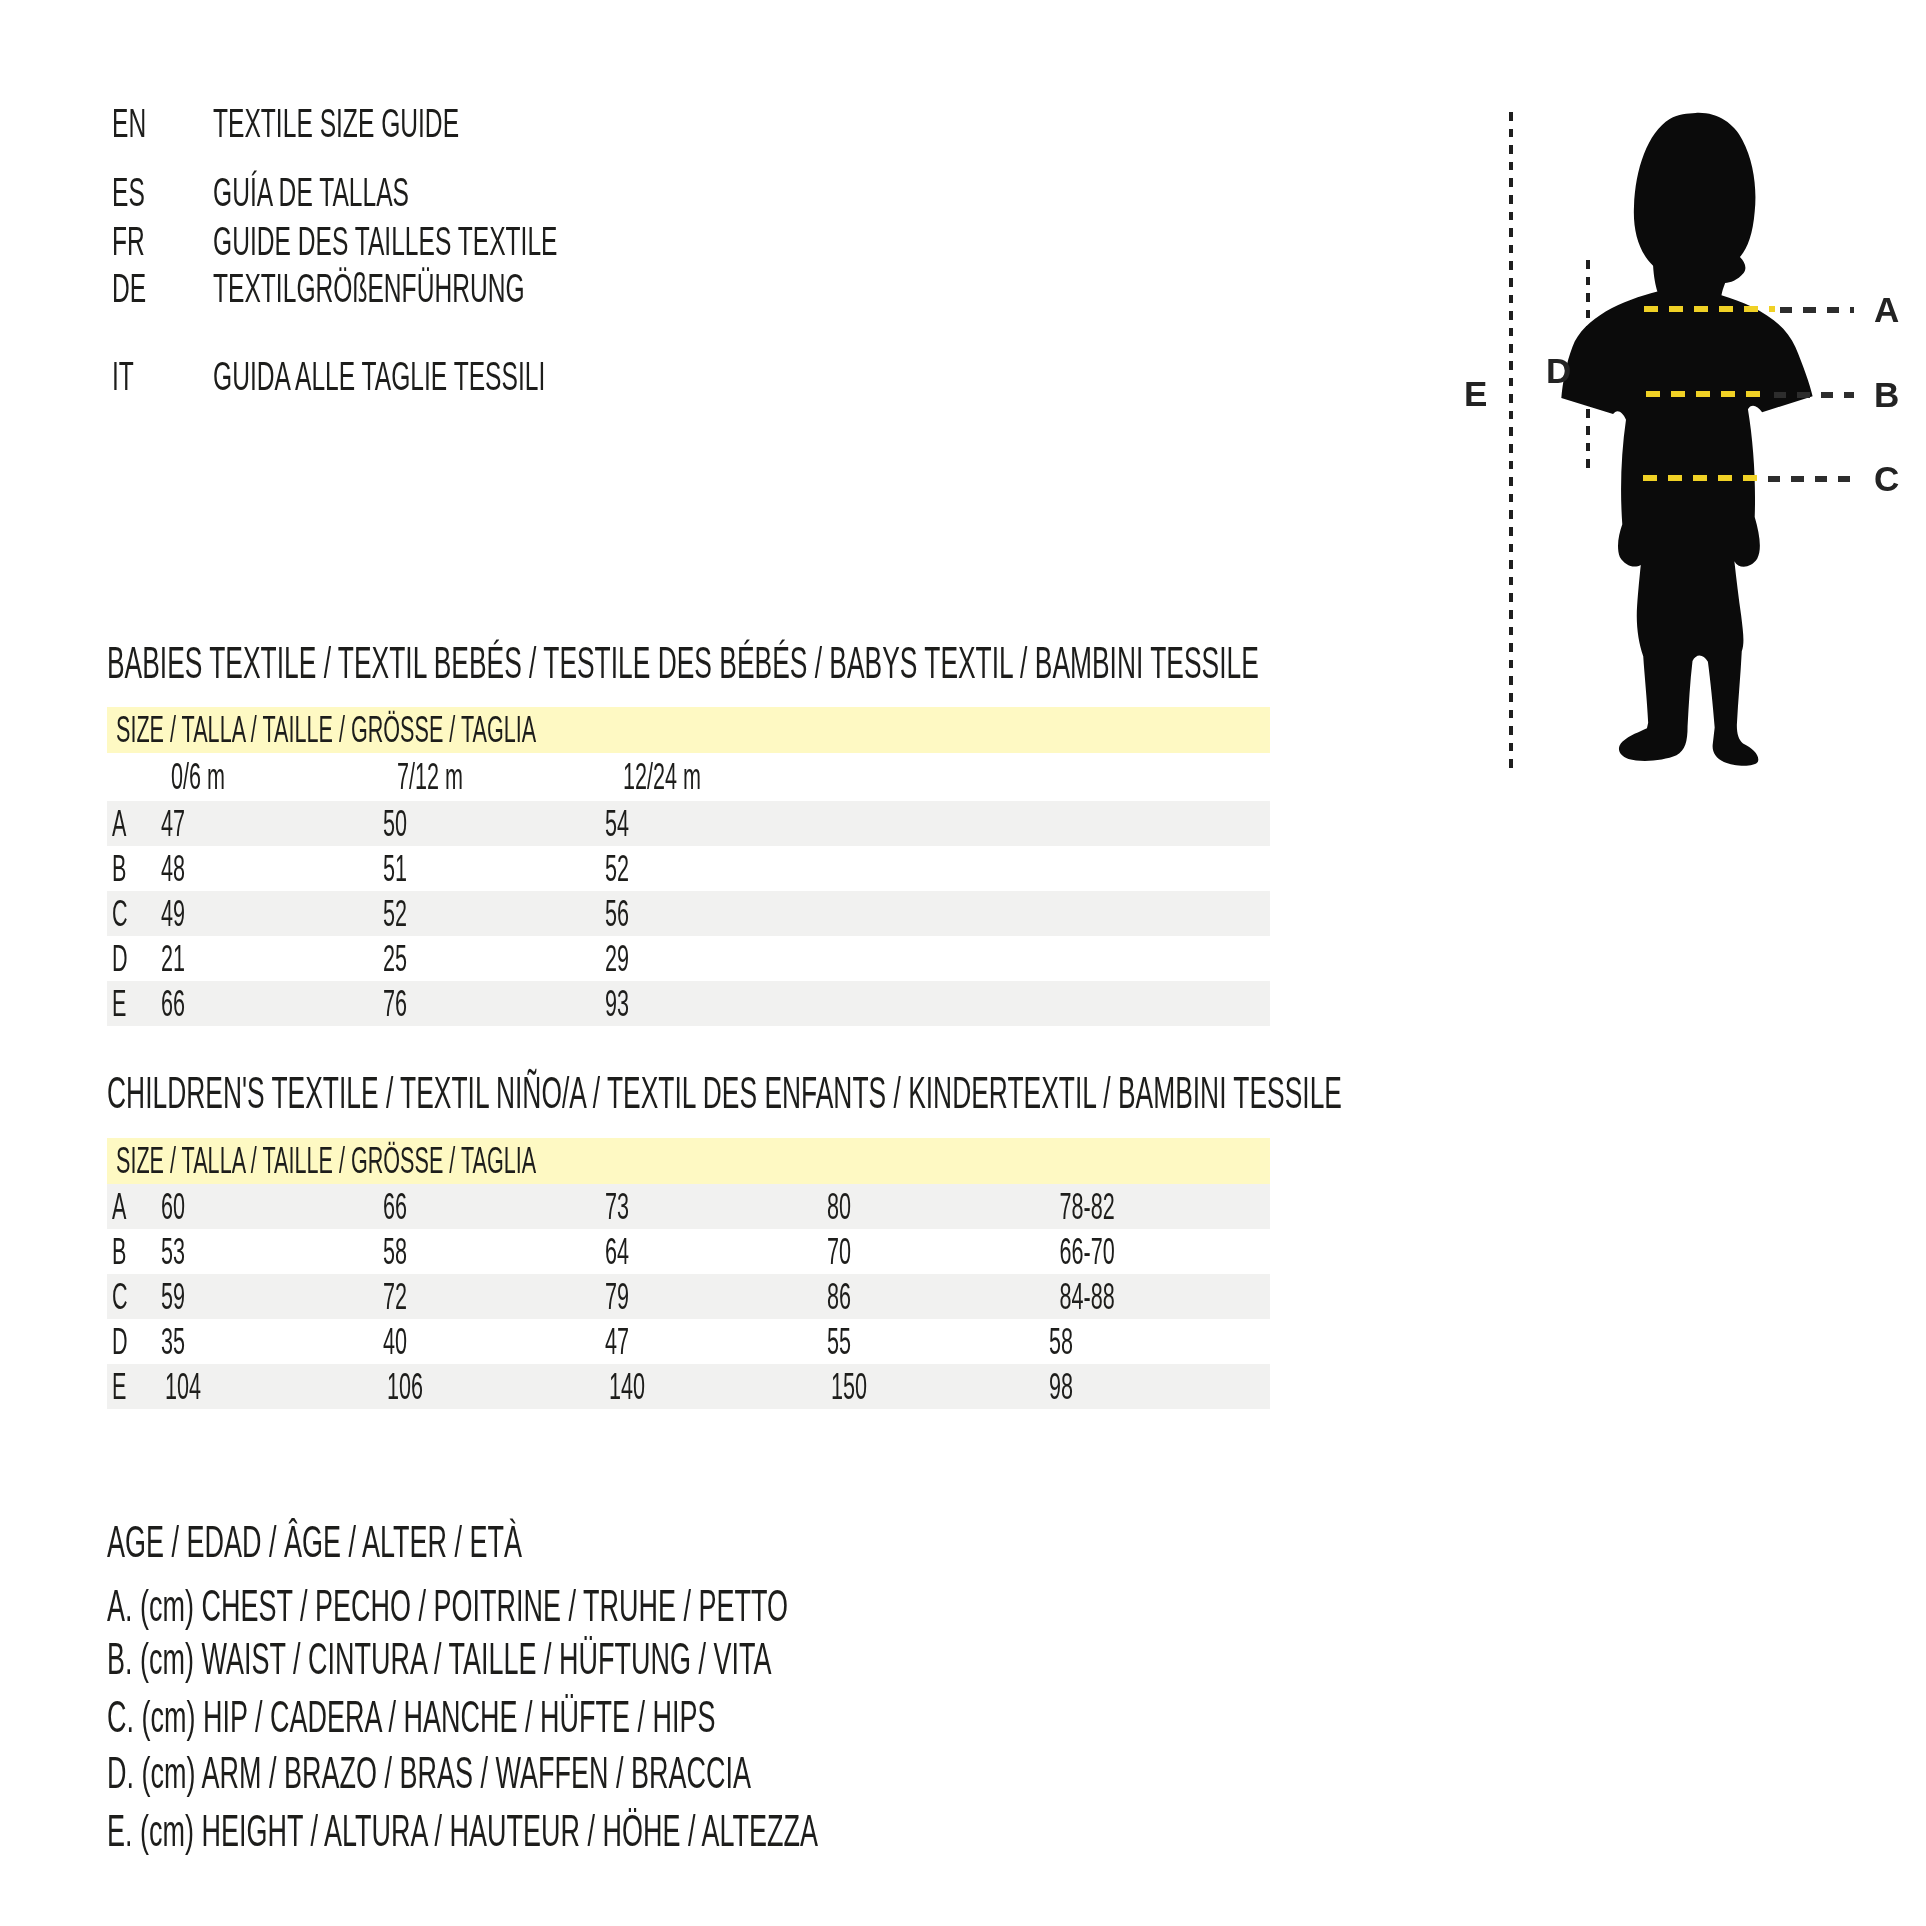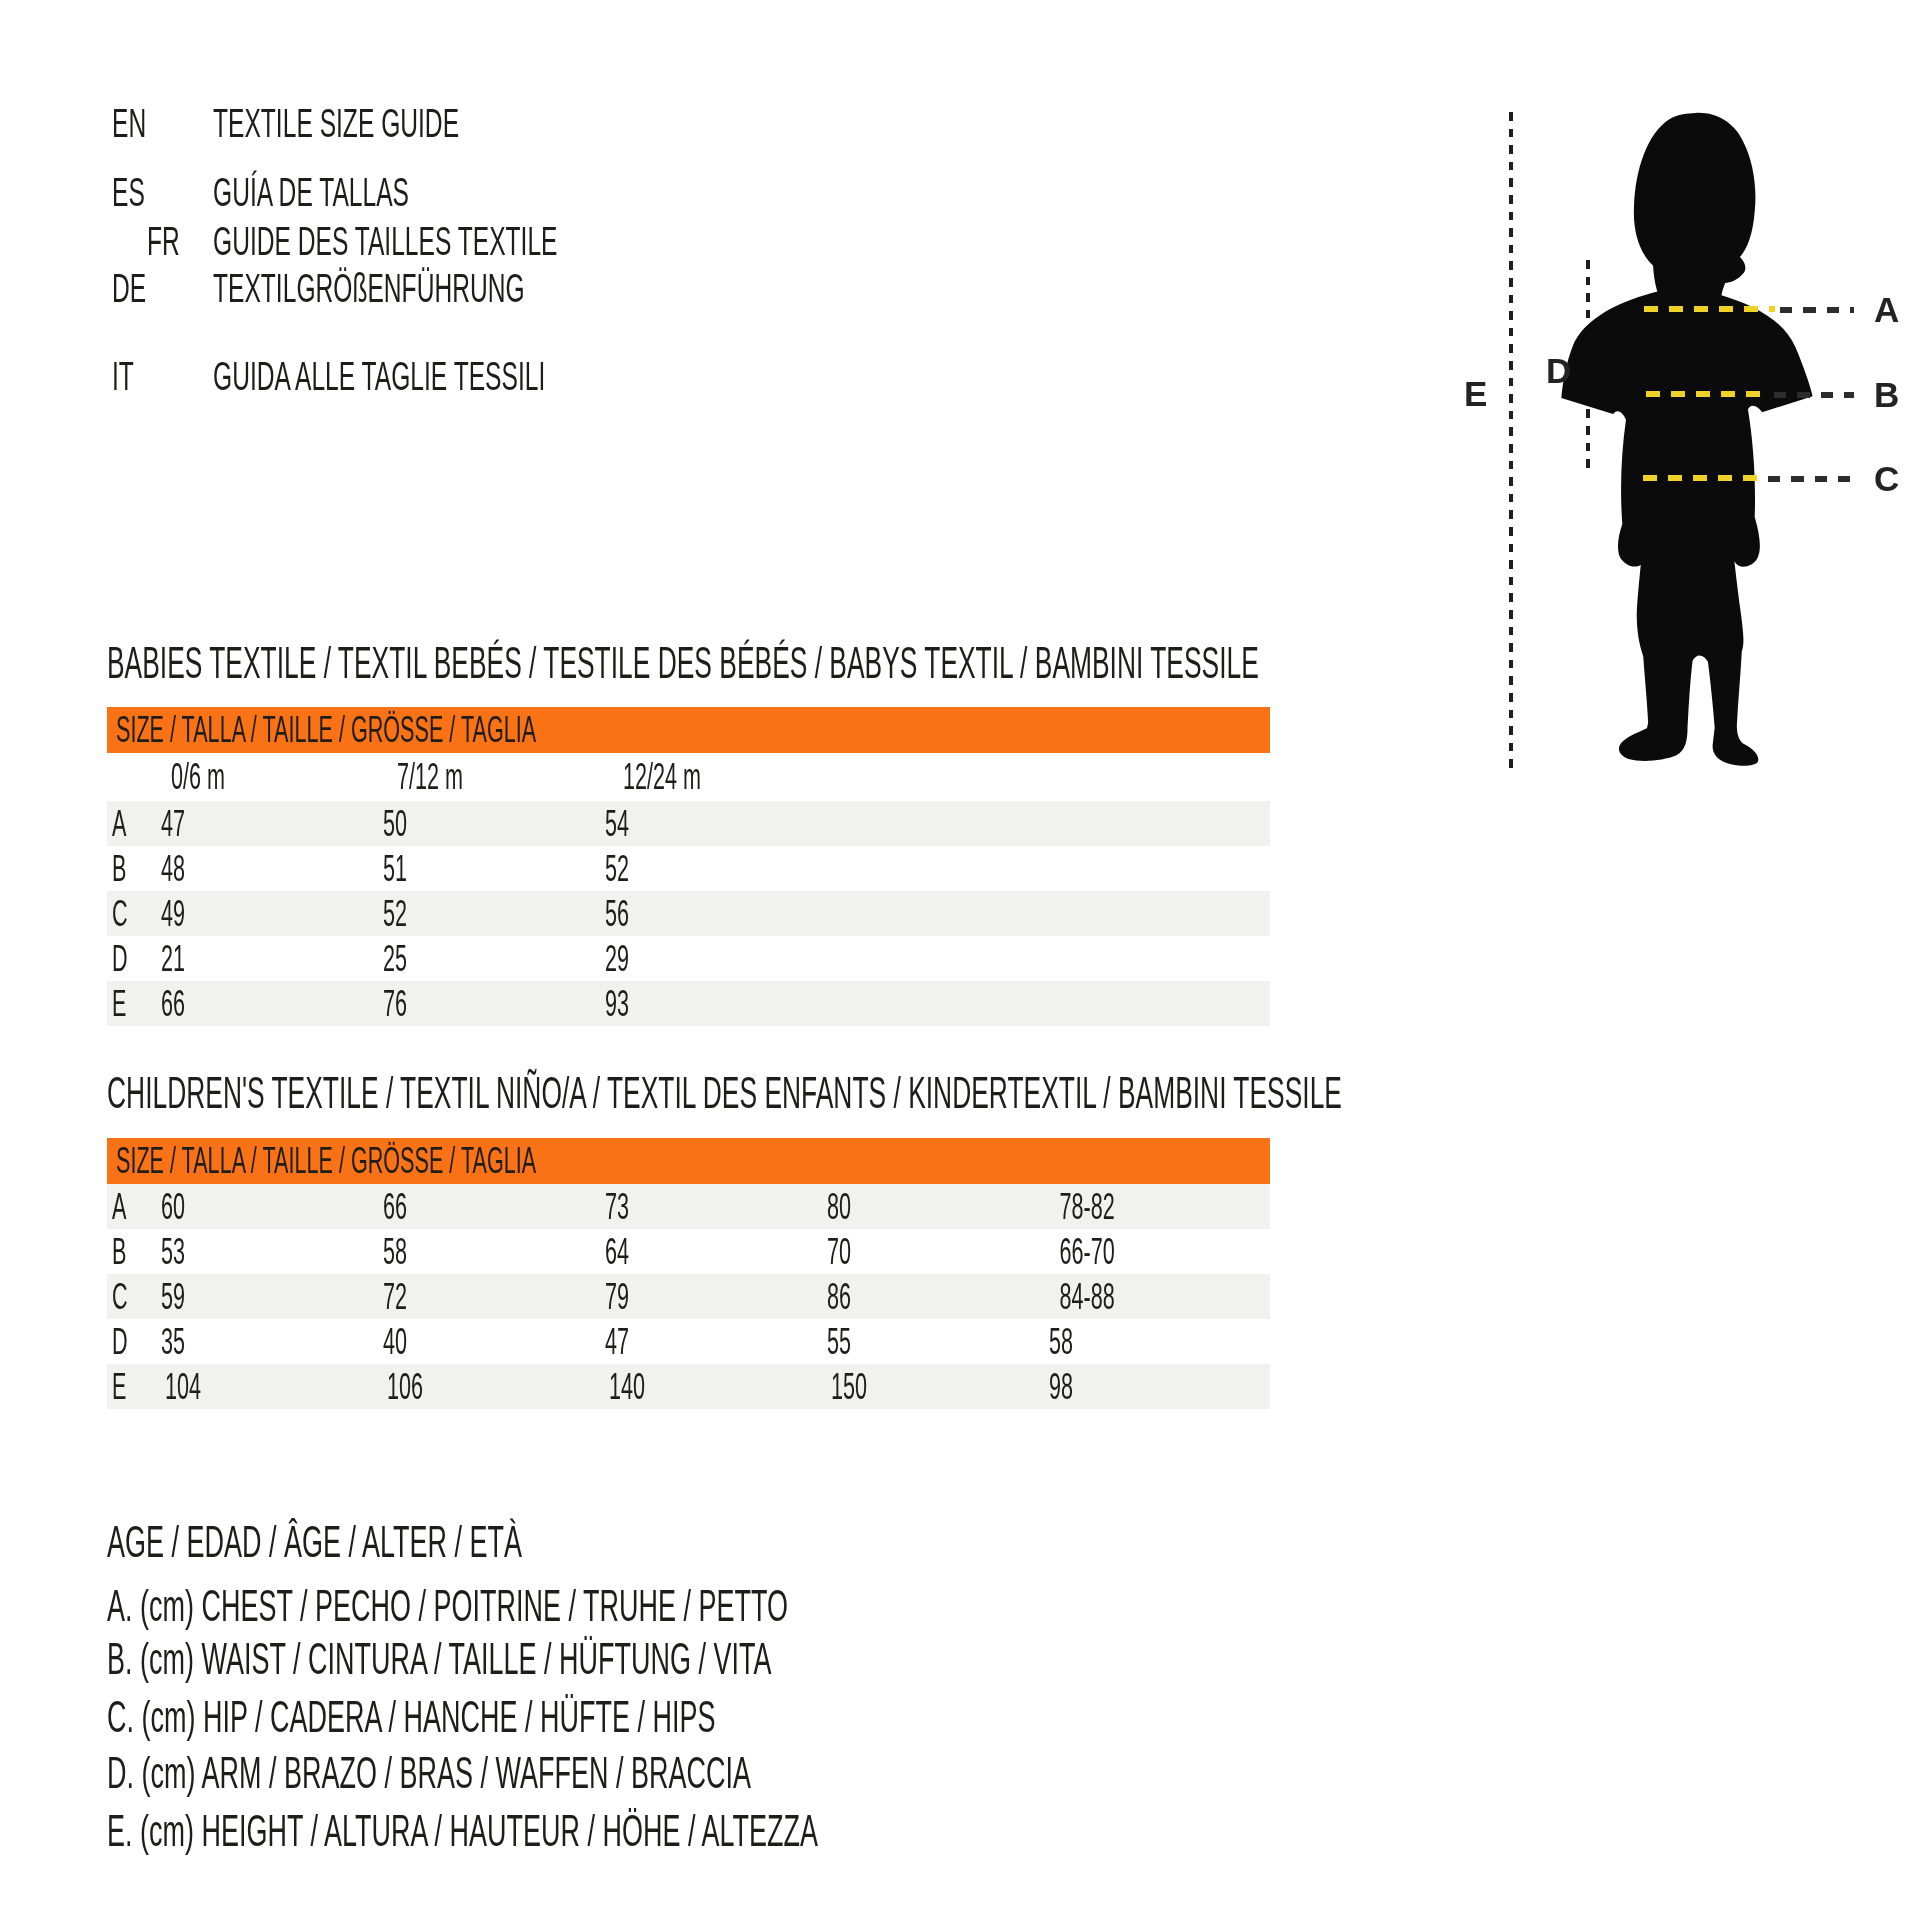--- a/index.html
+++ b/index.html
@@ -16,21 +16,21 @@
   .cond{display:inline-block;transform:scaleX(0.60);transform-origin:50% 50%;white-space:nowrap;}
   .cond-l{transform-origin:0 50%;}
   
   .lang-row{position:absolute;left:79px;height:49px;font-size:41px;line-height:49px;white-space:nowrap;}
   .lang-code{display:inline-block;width:90px;vertical-align:top;}
   .lang-title{display:inline-block;vertical-align:top;}
   
   .sec-head{position:absolute;left:74px;font-size:44px;line-height:49px;white-space:nowrap;}
   
   .tbl{position:absolute;left:74px;width:1163px;}
-  .size-bar{height:46px;background:#f97316;font-size:36px;line-height:46px;padding-left:8.6px;box-sizing:border-box;white-space:nowrap;}
+  .size-bar{height:46px;background:#fef9c3;font-size:36px;line-height:46px;padding-left:8.6px;box-sizing:border-box;white-space:nowrap;}
   .trow{display:grid;grid-template-columns:46px 222px 222px 222px 222px 222px;align-items:center;font-size:36px;}
   .colhead-b{height:48px;}
   .colhead-c{height:45px;}
   .drow{height:45px;}
   .stripe{background:#f1f1f0;}
   .cell{text-align:left;}
   .lblcell{text-align:left;padding-left:5px;}
   
   .legend-line{position:absolute;left:74px;font-size:45px;line-height:41px;white-space:nowrap;}
   
@@ -47,21 +47,21 @@
 
   <div>
     <div class="lang-row" style="top:99px;">
       <span class="lang-code"><span class="cond cond-l">EN</span></span>
       <span class="lang-title"><span class="cond cond-l">TEXTILE SIZE GUIDE</span></span>
     </div>
     <div class="lang-row" style="top:168px;">
       <span class="lang-code"><span class="cond cond-l">ES</span></span>
       <span class="lang-title"><span class="cond cond-l">GUÍA DE TALLAS</span></span>
     </div>
-    <div class="lang-row" style="top:217px;text-align:right;">
+    <div class="lang-row" style="top:217px;">
       <span class="lang-code"><span class="cond cond-l">FR</span></span>
       <span class="lang-title"><span class="cond cond-l">GUIDE DES TAILLES TEXTILE</span></span>
     </div>
     <div class="lang-row" style="top:264px;">
       <span class="lang-code"><span class="cond cond-l">DE</span></span>
       <span class="lang-title"><span class="cond cond-l">TEXTILGRÖßENFÜHRUNG</span></span>
     </div>
     <div class="lang-row" style="top:352px;">
       <span class="lang-code"><span class="cond cond-l">IT</span></span>
       <span class="lang-title"><span class="cond cond-l">GUIDA ALLE TAGLIE TESSILI</span></span>

